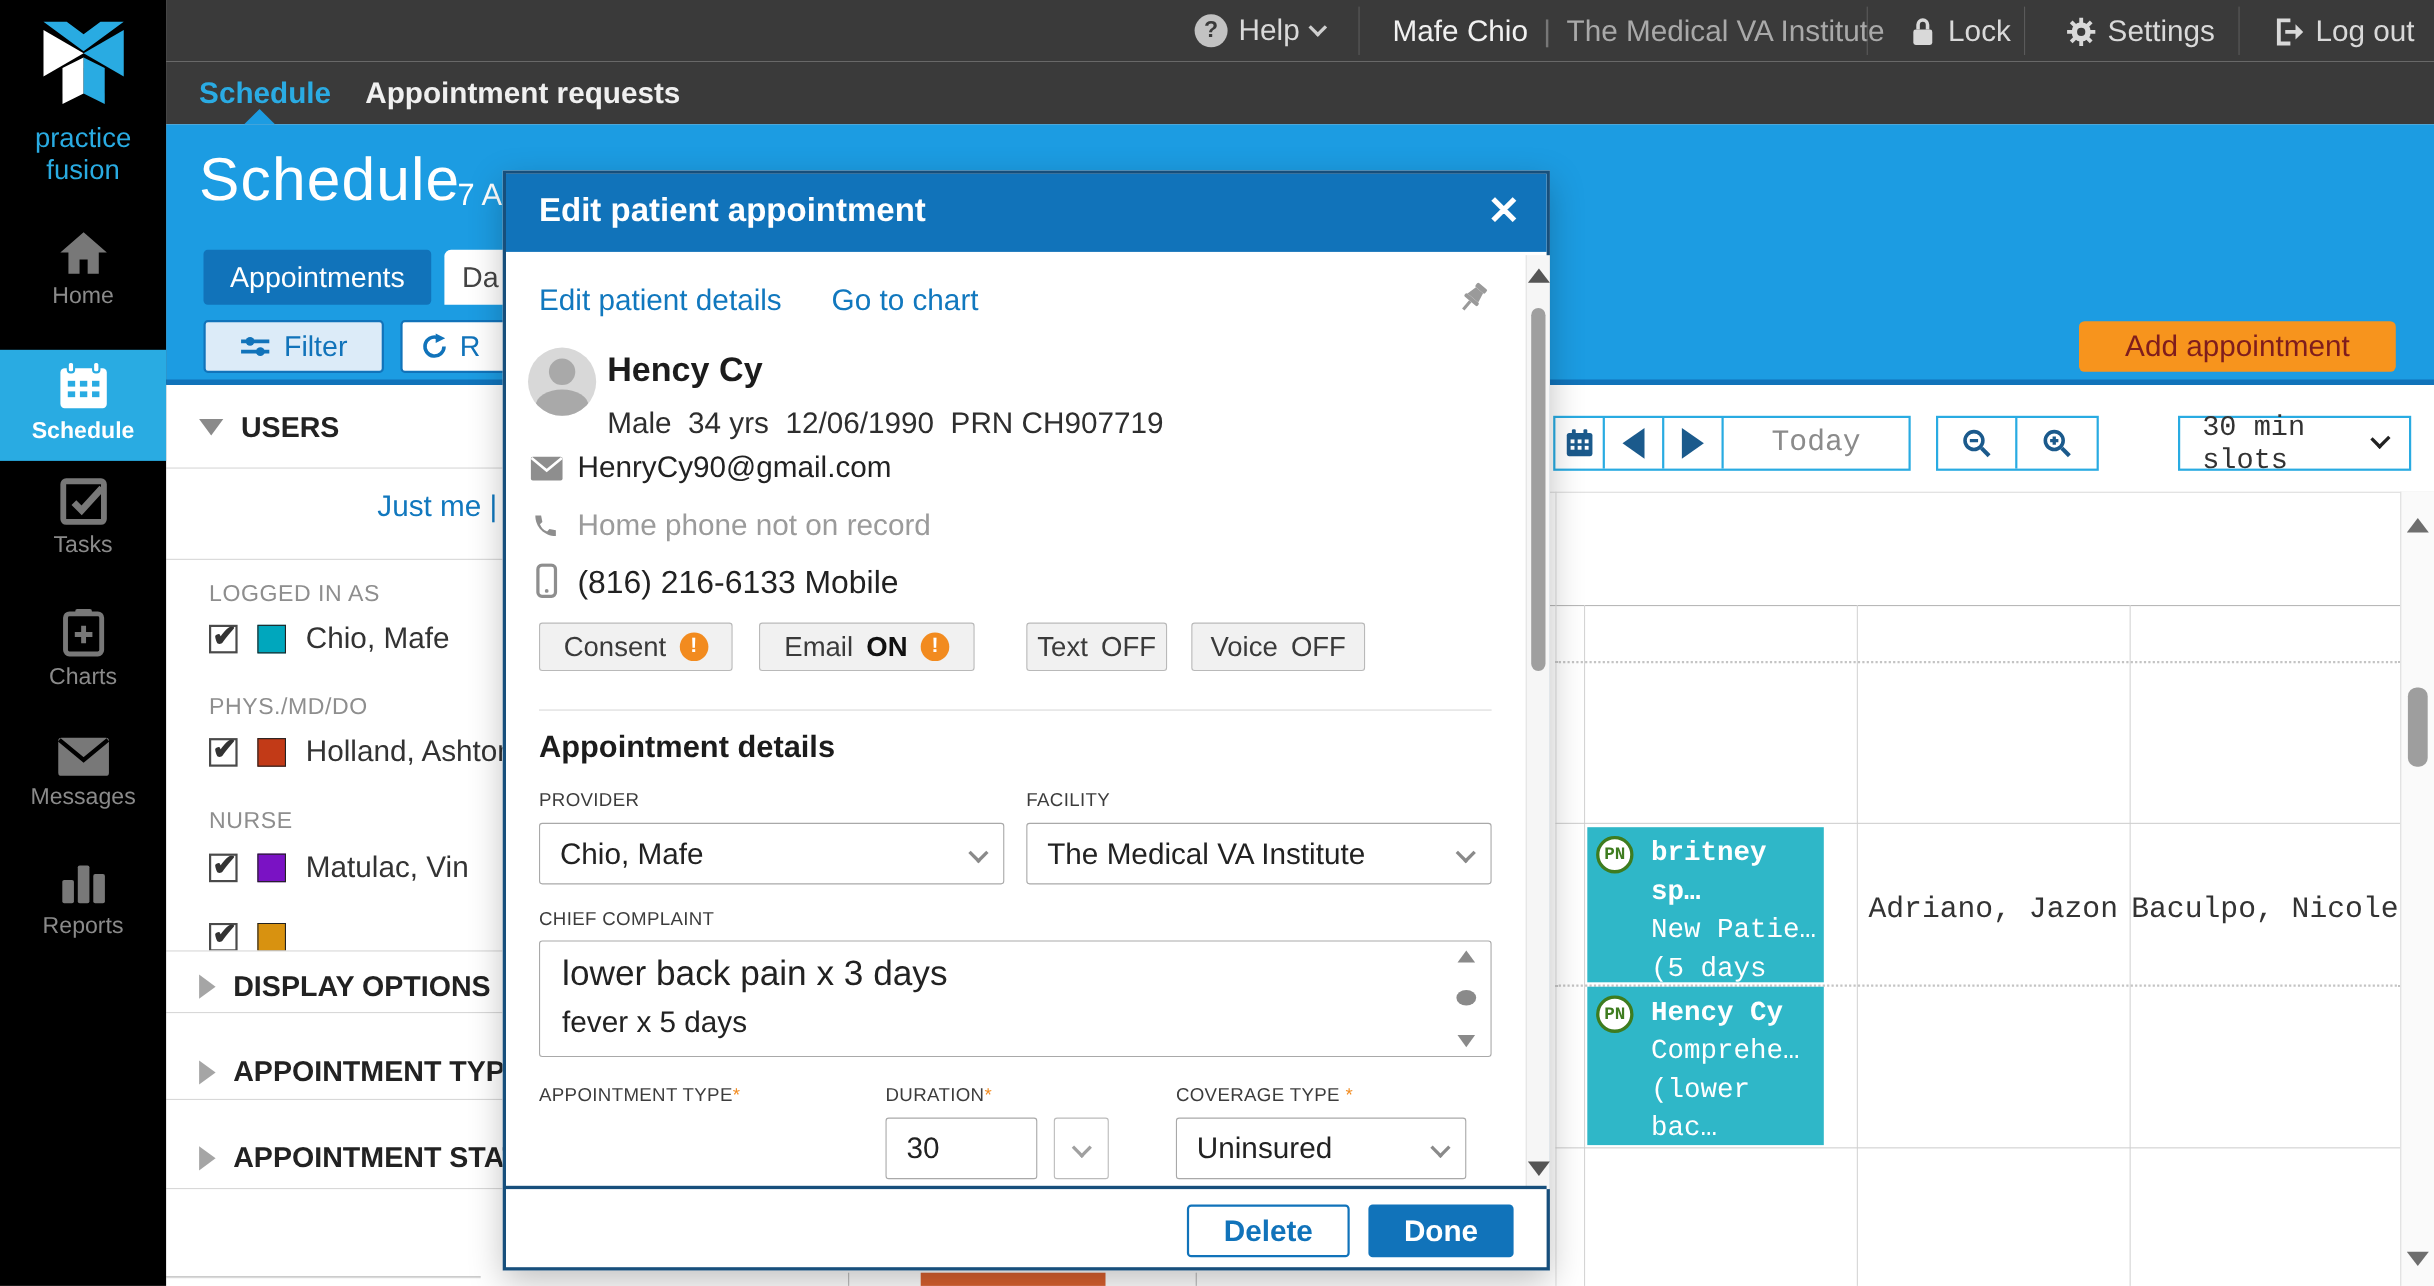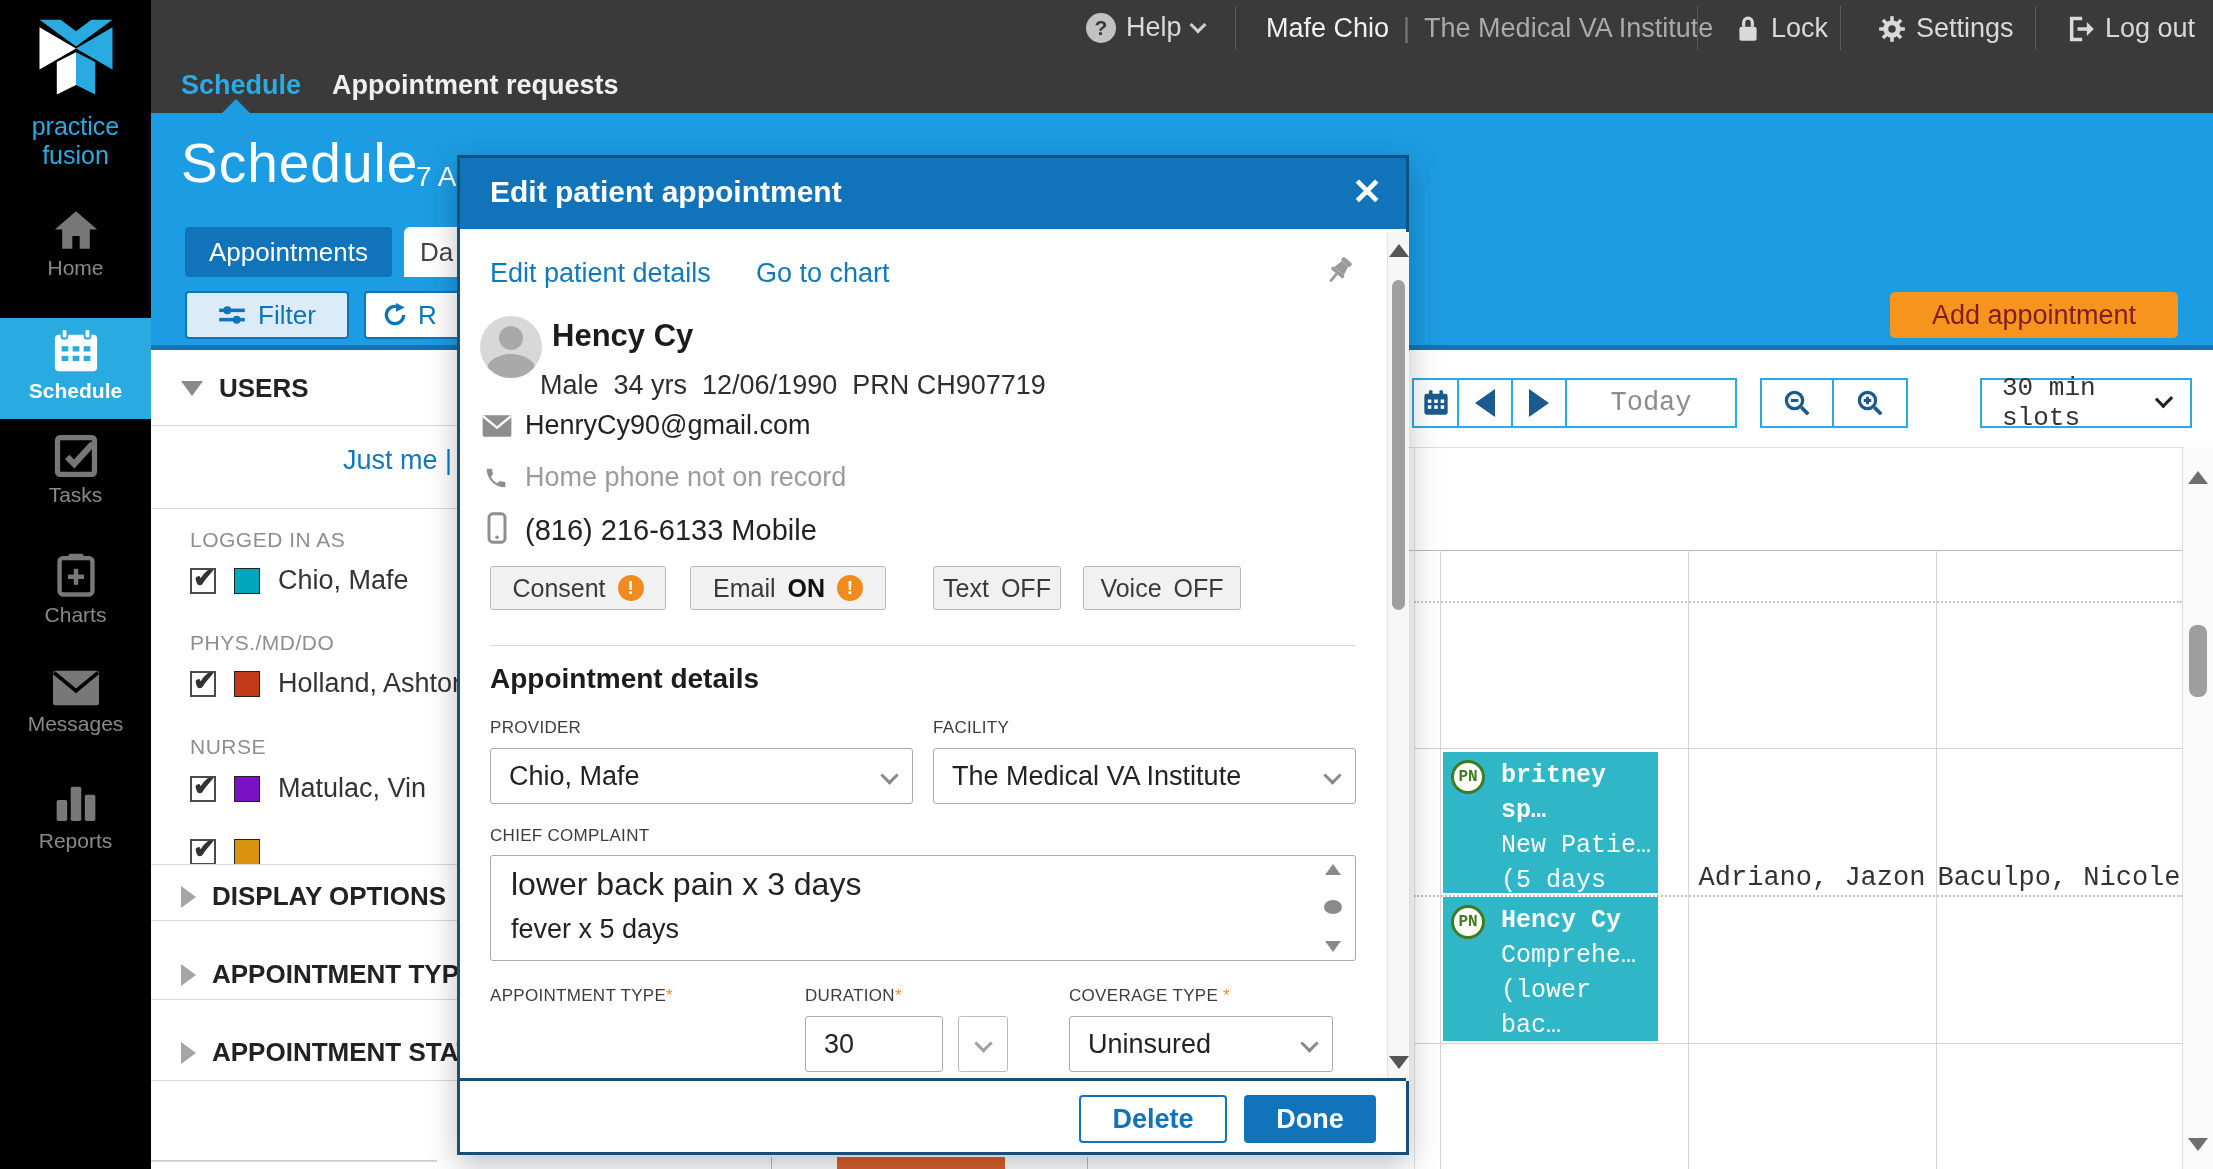--- a/index.html
+++ b/index.html
@@ -43,21 +43,21 @@
   .swatch{width:26px;height:26px;border:1px solid #222;}
   .caret-r{display:inline-block;width:0;height:0;border-top:11px solid transparent;
            border-bottom:11px solid transparent;border-left:15px solid #a5a5a5;}
   .caret-d{display:inline-block;width:0;height:0;border-left:11px solid transparent;
            border-right:11px solid transparent;border-top:15px solid #8a8a8a;}
   .sect{font-size:26px;font-weight:bold;color:#222;}
   
   .vline{position:absolute;width:1px;background:#d5d5d5;}
   .hline{position:absolute;height:1px;background:#d0d0d0;}
   .hdot{position:absolute;height:0;border-top:2px dotted #c4c4c4;}
-  .colhead{position:absolute;top:460px;height:80px;display:flex;align-items:flex-end;
+  .colhead{position:absolute;top:460px;height:80px;display:flex;align-items:flex-start;
            justify-content:center;font-size:27px;color:#333;}
   .tbseg{border-right:2px solid #29abe2;height:100%;display:flex;align-items:center;justify-content:center;}
   .tri-l{width:0;height:0;border-top:14px solid transparent;border-bottom:14px solid transparent;
          border-right:20px solid #1b5a8c;}
   .tri-r{width:0;height:0;border-top:14px solid transparent;border-bottom:14px solid transparent;
          border-left:20px solid #1b5a8c;}
   .event{position:absolute;background:#2fb7c8;color:#fff;font-size:25px;line-height:35px;
          padding:6px 6px 6px 58px;overflow:hidden;}
   .pn{position:absolute;left:8px;top:8px;width:34px;height:34px;border-radius:50%;background:#fff;
       border:3px solid #3e7c1f;color:#3e7c1f;font-size:16px;font-weight:bold;
@@ -439,21 +439,21 @@
       <div class="tri-up" style="position:absolute;left:1px;top:12px;border-bottom-color:#555;"></div>
       <div class="sb-thumb" style="left:4px;top:48px;width:13px;height:330px;background:#9f9f9f;"></div>
       <div class="tri-dn" style="position:absolute;left:1px;bottom:12px;border-top-color:#555;"></div>
     </div>
 
     <div class="abs" style="left:20px;top:158px;width:62px;height:62px;border-radius:50%;background:#d8d8d8;overflow:hidden;">
       <div style="position:absolute;left:19px;top:10px;width:24px;height:24px;border-radius:50%;background:#a9a9a9;"></div>
       <div style="position:absolute;left:7px;top:38px;width:48px;height:30px;border-radius:50%;background:#a9a9a9;"></div>
     </div>
     <span class="abs" style="left:92px;top:160px;font-size:31px;font-weight:bold;color:#1c1c1c;">Hency Cy</span>
-    <span class="abs" style="left:80px;top:212px;font-size:27px;color:#2e2e2e;white-space:pre;">Male  34 yrs  12/06/1990  PRN CH907719</span>
+    <span class="abs" style="left:92px;top:212px;font-size:27px;color:#2e2e2e;white-space:pre;">Male  34 yrs  12/06/1990  PRN CH907719</span>
 
     <svg class="abs" style="left:22px;top:256px;" width="30" height="24" viewBox="0 0 100 76">
       <rect x="2" y="2" width="96" height="72" rx="6" fill="#8e8e8e"></rect>
       <path d="M4 6 L50 44 L96 6" fill="none" stroke="#fff" stroke-width="8"></path>
     </svg>
     <span class="abs" style="left:65px;top:252px;font-size:27px;color:#222;">HenryCy90@gmail.com</span>
 
     <svg class="abs" style="left:22px;top:306px;" width="28" height="28" viewBox="0 0 24 24">
       <path d="M4 4 C4 13 11 20 20 20 L20 15.5 L15 14.5 L13.2 16.4 C10.3 15.2 8.8 13.7 7.6 10.8 L9.5 9 L8.5 4 Z" fill="#8e8e8e"></path>
     </svg>

